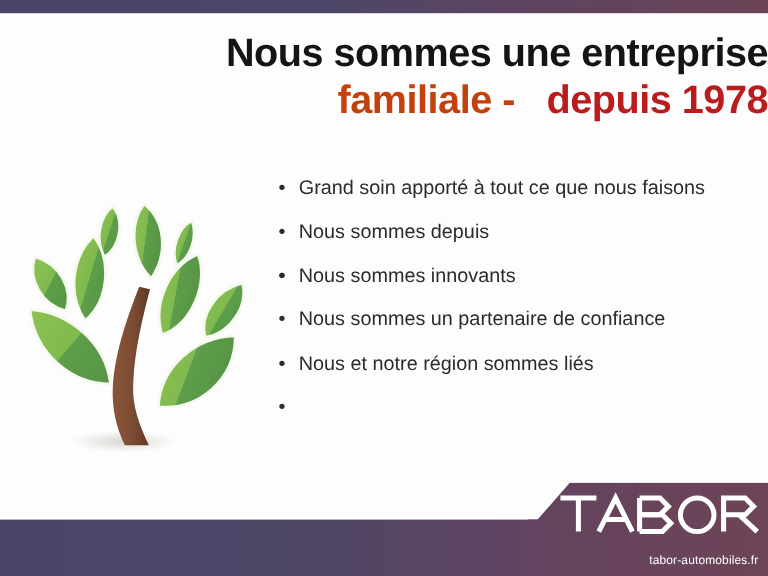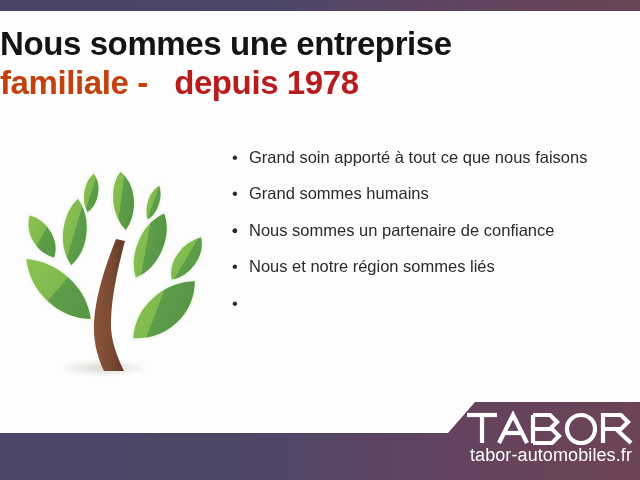--- a/index.html
+++ b/index.html
@@ -27,21 +27,21 @@
     left: 0; top: 0;
     width: 640px; height: 11px;
     background: linear-gradient(90deg, #4a4568 0%, #4c4668 42%, #5e4460 68%, #6b4356 100%);
   }
 
   
   #title-block {
     position: absolute;
     left: 0; top: 25px;
     width: 640px;
-    text-align: left;
+    text-align: right;
     line-height: 1.18;
   }
   .title-line {
     font-size: 33px;
     font-weight: bold;
     color: #141414;
     letter-spacing: -0.4px;
     white-space: nowrap;
   }
   .title-accent {
@@ -102,24 +102,24 @@
     width: 200px; height: 78px;
   }
   #logo-text {
     position: absolute;
     left: 24px; top: 8px;
     width: 176px;
     height: 36px;
   }
   #logo-tagline {
     position: absolute;
-    left: 0; top: 43px;
+    left: 0; top: 60px;
     width: 192px;
     text-align: right;
-    font-size: 18px;
+    font-size: 10px;
     color: #ffffff;
     letter-spacing: 0.1px;
   }
 </style>
 </head>
 <body>
 
 <div id="slide">
 
   <div id="top-bar"></div>
@@ -201,27 +201,28 @@
     </svg>
   </div>
 
   <ul id="bullets">
     <li>
       <span class="dot">•</span>
       <span>Grand soin apporté à tout ce que nous faisons</span>
     </li>
     <li>
       <span class="dot">•</span>
-      <span>Grand sommes humains</span>
-    </li>
-    <li>
-      <span class="dot">•</span>
-    </li>
-    <li>
-      <span class="dot">•</span>
+      <span>Nous sommes depuis</span>
+    </li>
+    <li>
+      <span class="dot">•</span>
+    </li>
+    <li>
+      <span class="dot">•</span>
+      <span>Nous sommes innovants</span>
     </li>
     <li>
       <span class="dot">•</span>
       <span>Nous sommes un partenaire de confiance</span>
     </li>
     <li>
       <span class="dot">•</span>
       <span>Nous et notre région sommes liés</span>
     </li>
     <li>

